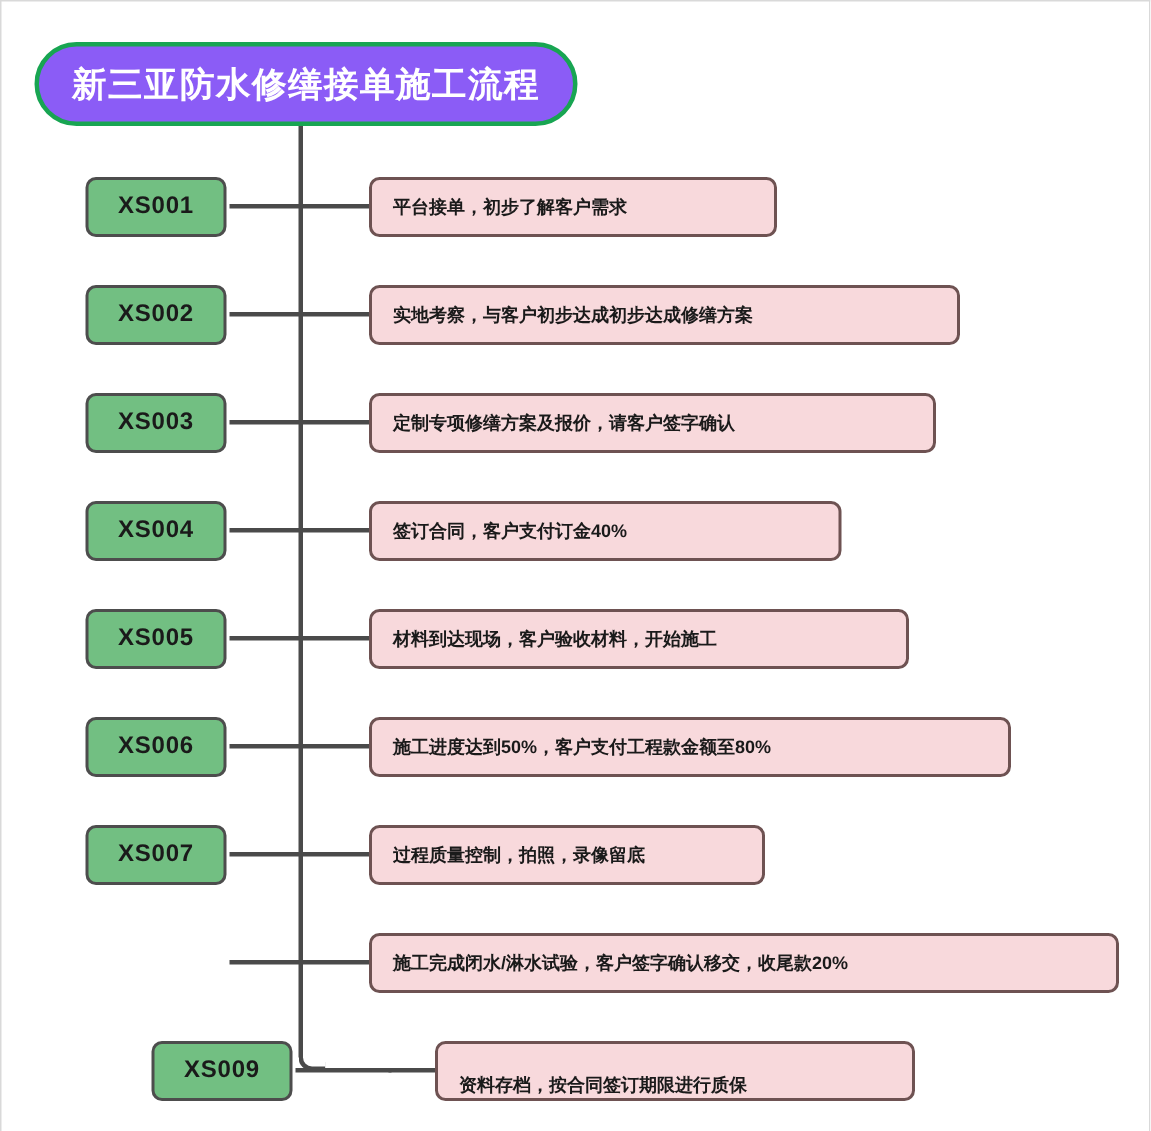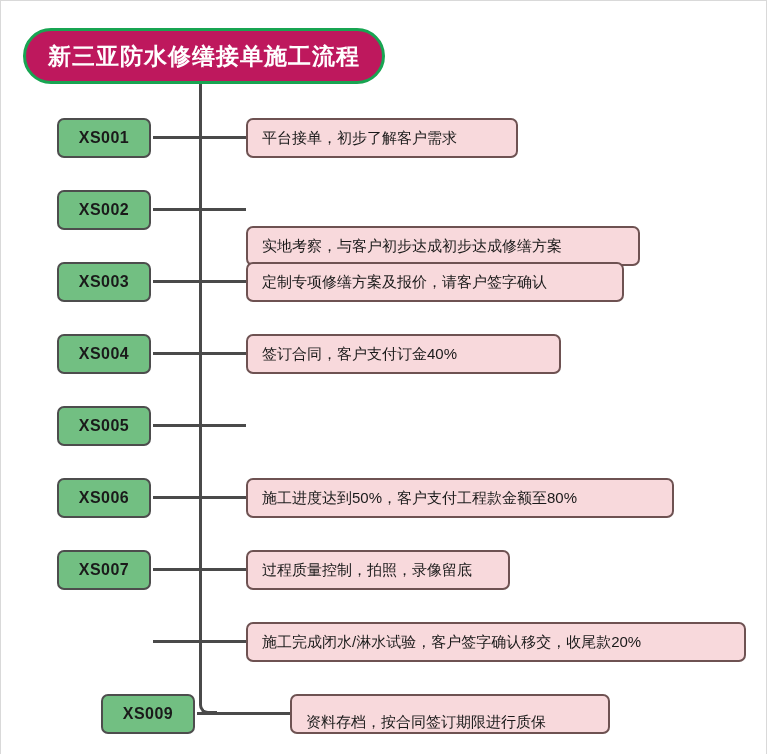--- a/index.html
+++ b/index.html
@@ -22,21 +22,21 @@
     overflow: hidden;
   }
 
   
   .title-banner {
     position: absolute;
     left: 22px;
     top: 27px;
     width: 362px;
     height: 56px;
-    background: #be185d;
+    background: #8b5cf6;
     border: 3px solid #18a552;
     border-radius: 28px;
     box-sizing: border-box;
     display: flex;
     align-items: center;
     justify-content: center;
     z-index: 5;
   }
   .title-banner .title-text {
     color: #ffffff;
@@ -110,22 +110,22 @@
     border: 2px solid #6e5252;
     border-radius: 7px;
     box-sizing: border-box;
     display: flex;
     align-items: center;
     z-index: 3;
     padding: 0 14px;
   }
   .desc-box .desc-text {
     color: #1a1a1a;
-    font-size: 15px;
-    font-weight: normal;
+    font-size: 12px;
+    font-weight: bold;
     white-space: nowrap;
   }
 </style>
 </head>
 <body>
 
 <div id="canvas">
 
   <div class="title-banner">
     <span class="title-text">新三亚防水修缮接单施工流程</span>
@@ -144,21 +144,21 @@
         <div class="desc-box" style="width: 272px;">
           <span class="desc-text">平台接单，初步了解客户需求</span>
         </div>
       </div>
       <div class="row" style="top: 189px;">
         <div class="row-connector" style="left: 152px; top: 18px; width: 49px;"></div>
         <div class="row-connector" style="left: 201px; top: 18px; width: 44px;"></div>
         <div class="code-box">
           <span class="code-text">XS002</span>
         </div>
-        <div class="desc-box" style="width: 394px; margin-top: 36px;">
+        <div class="desc-box" style="width: 394px;">
           <span class="desc-text">实地考察，与客户初步达成初步达成修缮方案</span>
         </div>
       </div>
       <div class="row" style="top: 261px;">
         <div class="row-connector" style="left: 152px; top: 18px; width: 49px;"></div>
         <div class="row-connector" style="left: 201px; top: 18px; width: 44px;"></div>
         <div class="code-box">
           <span class="code-text">XS003</span>
         </div>
         <div class="desc-box" style="width: 378px;">
@@ -173,20 +173,23 @@
         </div>
         <div class="desc-box" style="width: 315px;">
           <span class="desc-text">签订合同，客户支付订金40%</span>
         </div>
       </div>
       <div class="row" style="top: 405px; border-radius: 14px;">
         <div class="row-connector" style="left: 152px; top: 18px; width: 49px;"></div>
         <div class="row-connector" style="left: 201px; top: 18px; width: 44px;"></div>
         <div class="code-box">
           <span class="code-text">XS005</span>
+        </div>
+        <div class="desc-box" style="width: 360px;">
+          <span class="desc-text">材料到达现场，客户验收材料，开始施工</span>
         </div>
       </div>
       <div class="row" style="top: 477px;">
         <div class="row-connector" style="left: 152px; top: 18px; width: 49px;"></div>
         <div class="row-connector" style="left: 201px; top: 18px; width: 44px;"></div>
         <div class="code-box">
           <span class="code-text">XS006</span>
         </div>
         <div class="desc-box" style="width: 428px;">
           <span class="desc-text">施工进度达到50%，客户支付工程款金额至80%</span>

